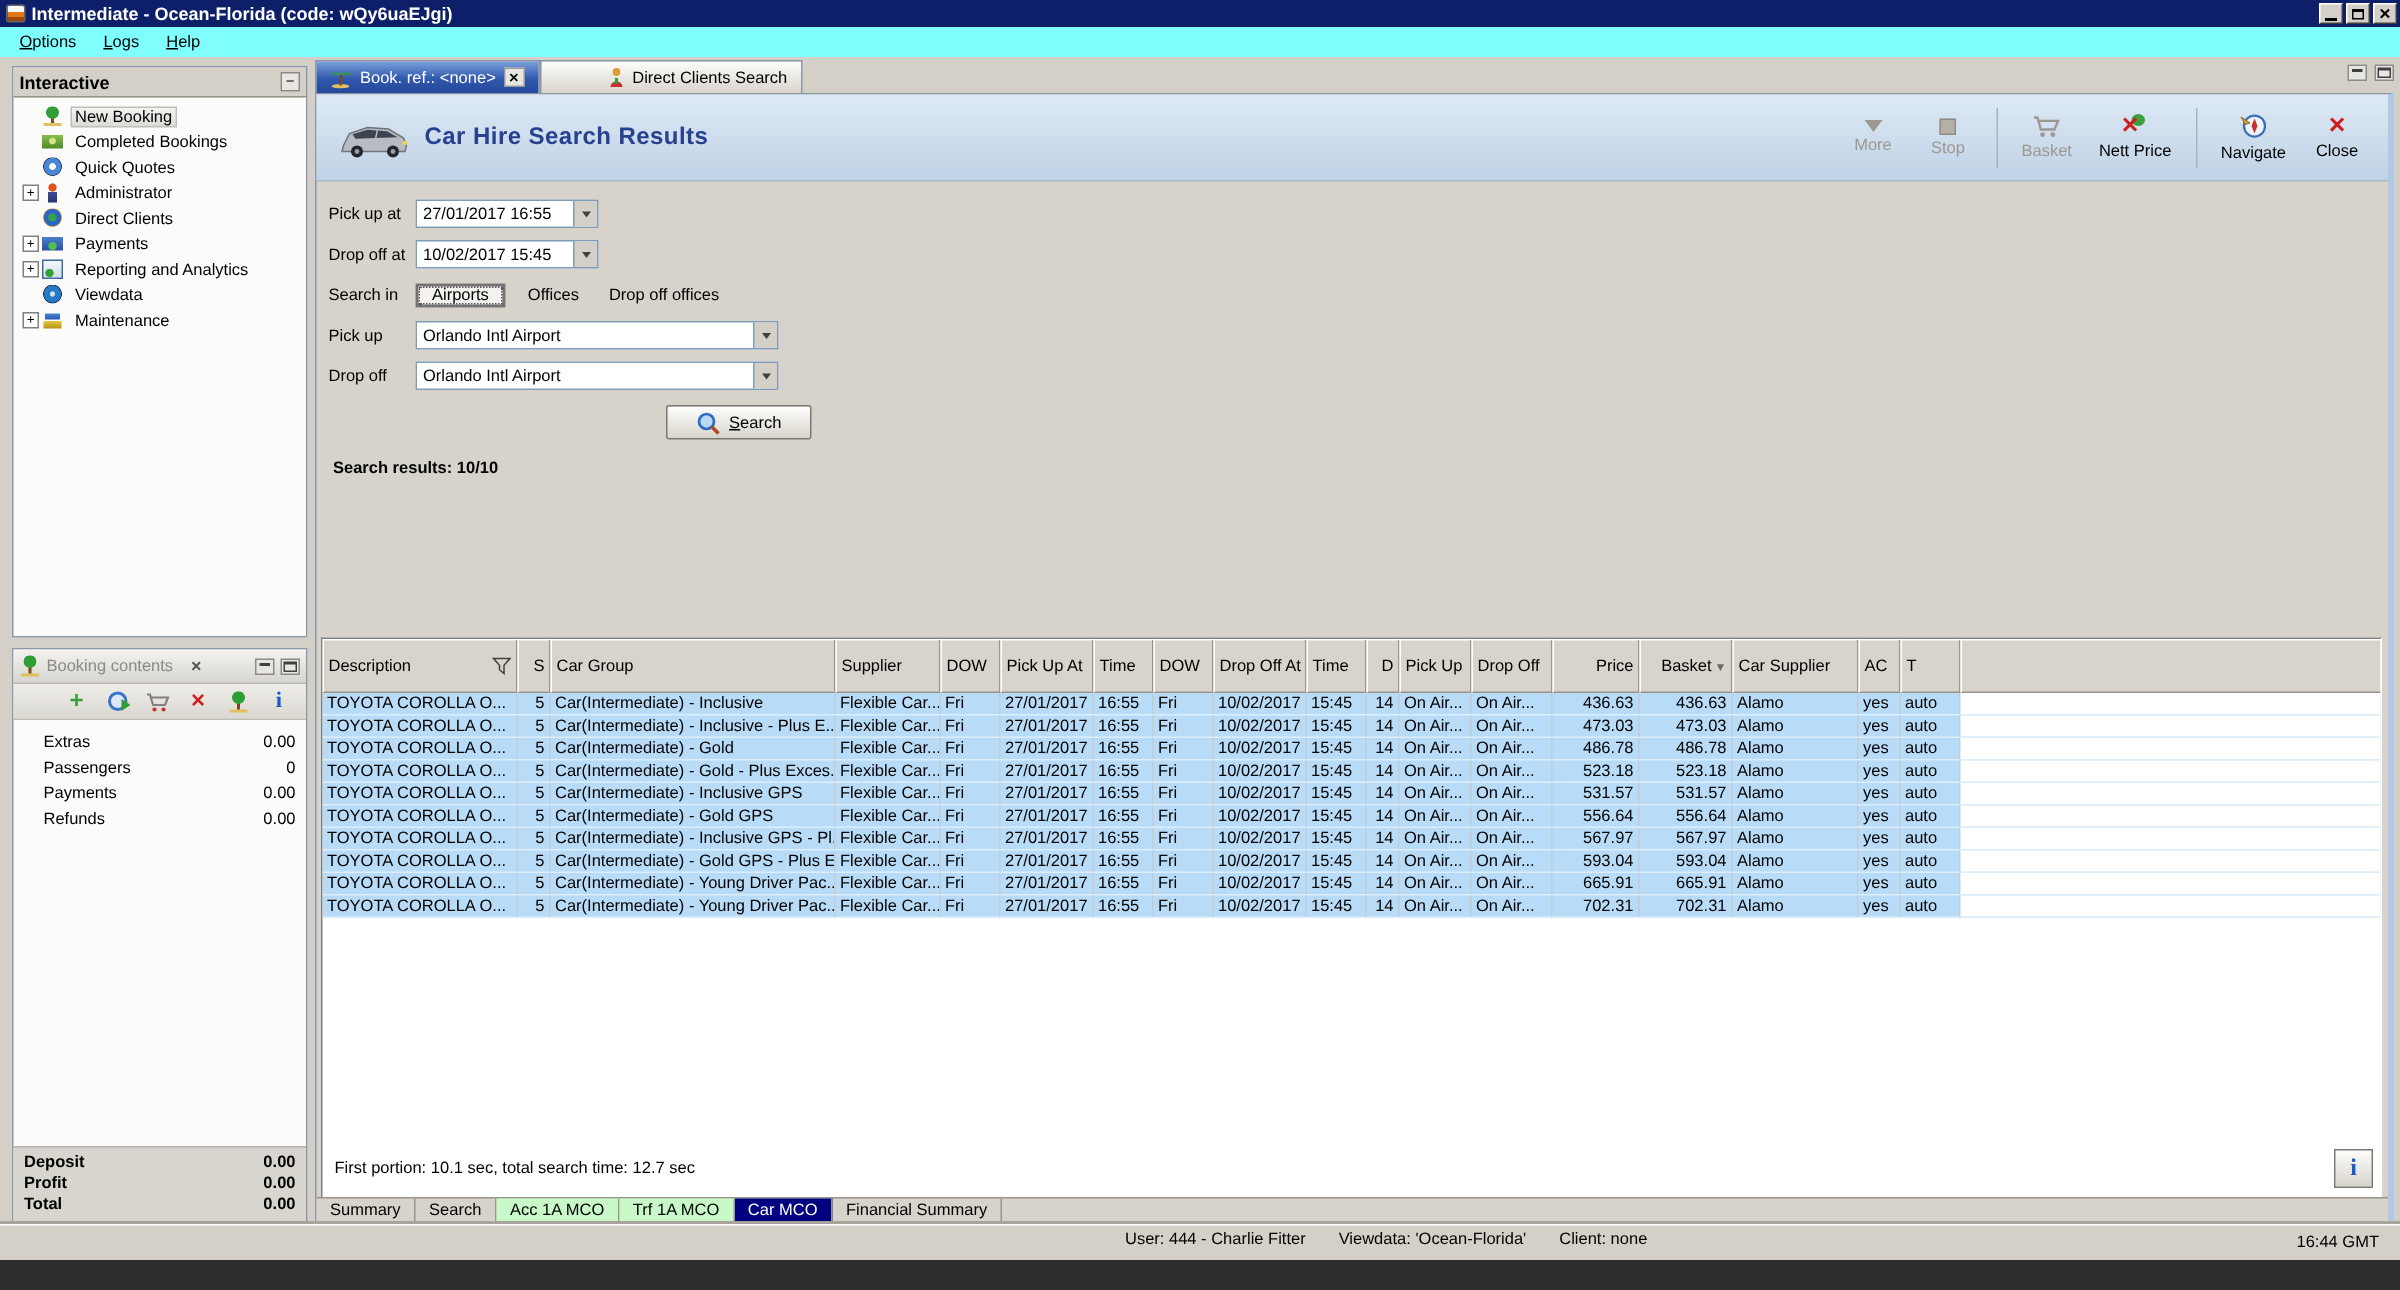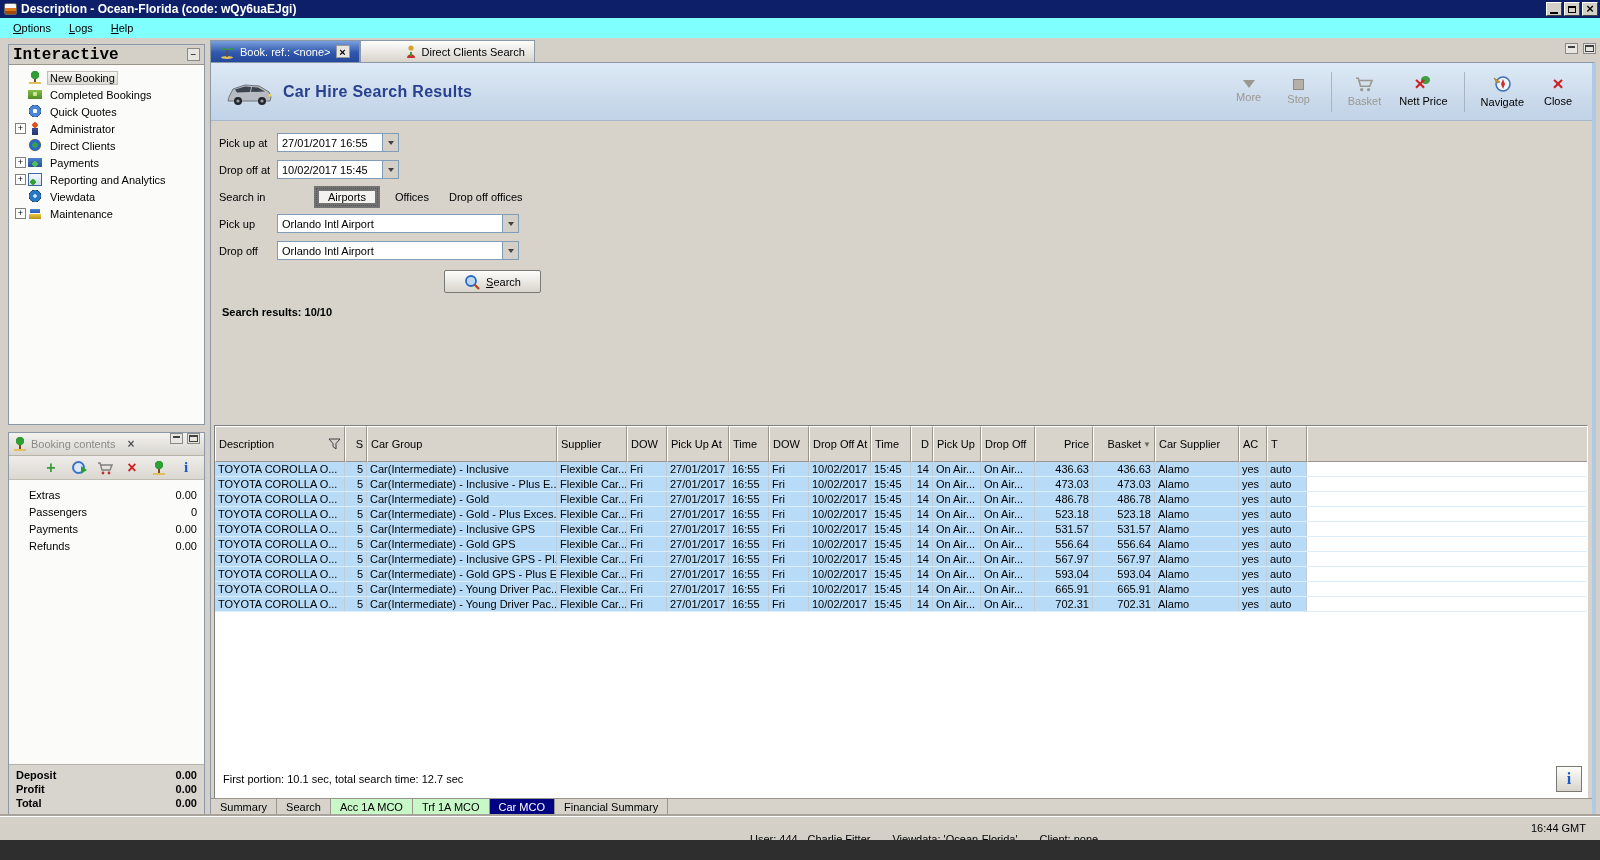--- a/index.html
+++ b/index.html
@@ -26,21 +26,21 @@
   .menubar { position:absolute; left:0; top:18px; width:1600px; height:20px;
     background:#80ffff; display:flex; align-items:center; padding-left:4px; }
   .menu-item { display:inline-block; padding:2px 9px; font-size:11px; }
   .menu-item::first-letter { text-decoration:underline; }
 
   
   .side-panel { position:absolute; left:8px; top:44px; width:197px; height:381px;
     background:#fbfbfa; border:1px solid #8a98a8; }
   .side-head { height:20px; background:#d4d0c8; border-bottom:1px solid #9a958c;
     display:flex; align-items:center; padding:0 4px; }
-  .side-head .t { font-weight:bold; font-size:16px; flex:1;font-family:Liberation Mono, monospace; }
+  .side-head .t { font-weight:bold; font-size:12px; flex:1; }
   .collapse-btn { width:13px; height:13px; border:1px solid #8a8a8a; background:#e8e6e0;
     display:flex; align-items:center; justify-content:center; }
   .collapse-btn::before { content:"−"; font-size:10px; line-height:10px; }
   .tree { padding-top:4px; }
   .tree-item { height:17px; display:flex; align-items:center; }
   .plusbox { width:11px; height:11px; margin-left:6px; border:1px solid #808080; background:#fff;
     display:none; align-items:center; justify-content:center; font-size:9px; line-height:9px; }
   .plusbox::before { content:"+"; }
   .tree-item .plus-slot { width:19px; display:flex; }
   .tree-item.expandable .plusbox { display:flex; }
@@ -67,21 +67,21 @@
     linear-gradient(#f4f8fc,#d0dce8); }
   .k-viewdata { background:radial-gradient(circle at 7px 6px,#cfe0f0 1.5px,#2878c8 2px 5.5px,#102840 6px,transparent 6.5px); }
   .k-maintenance { background:
     linear-gradient(#4a86d8,#2a5ab0) 2px 2px/10px 4px no-repeat,
     linear-gradient(#e8c840,#b89018) 1px 7px/12px 5px no-repeat; }
 
   
   .book-panel { position:absolute; left:8px; top:432px; width:197px; height:383px;
     background:#fbfbfa; border:1px solid #8a98a8; display:flex; flex-direction:column; }
   .book-tabstrip { height:23px; background:linear-gradient(#f4f3f0,#d8d5cf);
-    border-bottom:1px solid #b8b4ac; display:flex; padding:0 4px; }
+    border-bottom:1px solid #b8b4ac; display:flex; align-items:center; padding:0 4px; }
   .book-tab { display:flex; align-items:center; gap:4px; color:#8a8a86; font-size:11px; }
   .book-close { width:13px; height:13px; margin-left:5px; display:flex; align-items:center;
     justify-content:center; font-weight:bold; color:#555; }
   .book-close::before { content:"×"; font-size:12px; }
   .book-winbtns { margin-left:auto; display:flex; gap:4px; }
   .fbtn { width:13px; height:11px; border:1px solid #8a8a8a; background:#e8e6e0; position:relative; }
   .fbtn.min::before { content:""; position:absolute; left:2px; right:2px; top:2px; height:2px; background:#404040; }
   .fbtn.max::before { content:""; position:absolute; left:1px; right:1px; top:1px; bottom:1px; border:1px solid #404040; border-top-width:2px; }
   .book-toolbar { height:24px; background:linear-gradient(#efede9,#dbd8d2); border-bottom:1px solid #c0bcb4;
     display:flex; align-items:center; justify-content:flex-end; gap:11px; padding-right:10px; }
@@ -141,21 +141,21 @@
   .frow .flabel { width:58px; }
   .inputbox { background:#fff; border:1px solid #7f9db9; height:19px; display:flex; align-items:center; }
   .inputbox .val { padding:0 4px; flex:1; white-space:nowrap; }
   .drop-btn { width:16px; height:17px; background:#d4d0c8; border-left:1px solid #7f9db9;
     display:flex; align-items:center; justify-content:center; }
   .drop-btn::before { content:""; border-left:3px solid transparent; border-right:3px solid transparent; border-top:4px solid #404040; }
   .w-date { width:122px; }
   .w-combo { width:242px; }
   .seg-opts { display:flex; align-items:center; gap:10px; }
   .seg { padding:2px 5px; }
-  .seg.sel { background:#f4f2ee; border:5px solid #737373; outline:1px dotted #555; outline-offset:-3px; padding:0 9px;margin-left:37px; }
+  .seg.sel { background:#f4f2ee; border:2px solid #737373; outline:1px dotted #555; outline-offset:-3px; padding:0 9px; }
   .expander { display:flex; align-items:center; gap:7px; height:21px; font-weight:bold; margin-left:2px; }
   .exp-tri { width:0; height:0; border-top:5px solid transparent; border-bottom:5px solid transparent; border-left:7px solid #2850a0; }
   .search-row { margin:10px 0 0 225px; }
   .search-btn { width:97px; height:23px; background:linear-gradient(#fdfdfb,#d8d4cc);
     border:1px solid #7a7a74; border-radius:2px; display:flex; align-items:center; justify-content:center; gap:6px; }
   .search-btn .blabel { display:inline-block; }
   .search-btn .blabel::first-letter { text-decoration:underline; }
 
   
   .results-label { font-weight:bold; margin:13px 0 1px 3px; }
@@ -183,32 +183,32 @@
     font-weight:bold; font-size:16px; color:#1a5ac8; }
   .bottom-tabs { position:absolute; left:0; right:0; bottom:0; height:16px; display:flex;
     border-top:1px solid #9a958c; background:#d7d3cb; }
   .btab { padding:1px 9px; border-right:1px solid #9a958c; display:flex; align-items:center; white-space:nowrap; }
   .btab.k-green { background:#c8f8c8; }
   .btab.k-selected { background:#000080; color:#fff; }
 
   
   .statusbar { position:absolute; left:0; top:816px; width:1600px; height:24px;
     background:#d4d0c8; border-top:1px solid #fff; box-shadow:0 -2px 0 #a8a49c; }
-  .sb-group { position:absolute; left:750px; top:16px; display:flex; gap:22px; white-space:nowrap; }
+  .sb-group { position:absolute; left:750px; top:3px; display:flex; gap:22px; white-space:nowrap; }
   .sb-time { position:absolute; right:14px; top:5px; }
   .bottom-dark { position:absolute; left:0; top:840px; width:1600px; height:20px; background:#2e2e2e; }
 </style>
 </head>
 <body>
 
 <div id="screen">
 
   <div class="titlebar">
     <div class="app-icon"></div>
-    <div class="title">Description - Ocean-Florida (code: wQy6uaEJgi)</div>
+    <div class="title">Intermediate - Ocean-Florida (code: wQy6uaEJgi)</div>
     <div class="win-btns">
       <div class="wbtn">
           <div class="glyph-min"></div>
         </div>
       <div class="wbtn">
           <div class="glyph-restore"></div>
         </div>
       <div class="wbtn glyph-close"></div>
     </div>
   </div>

